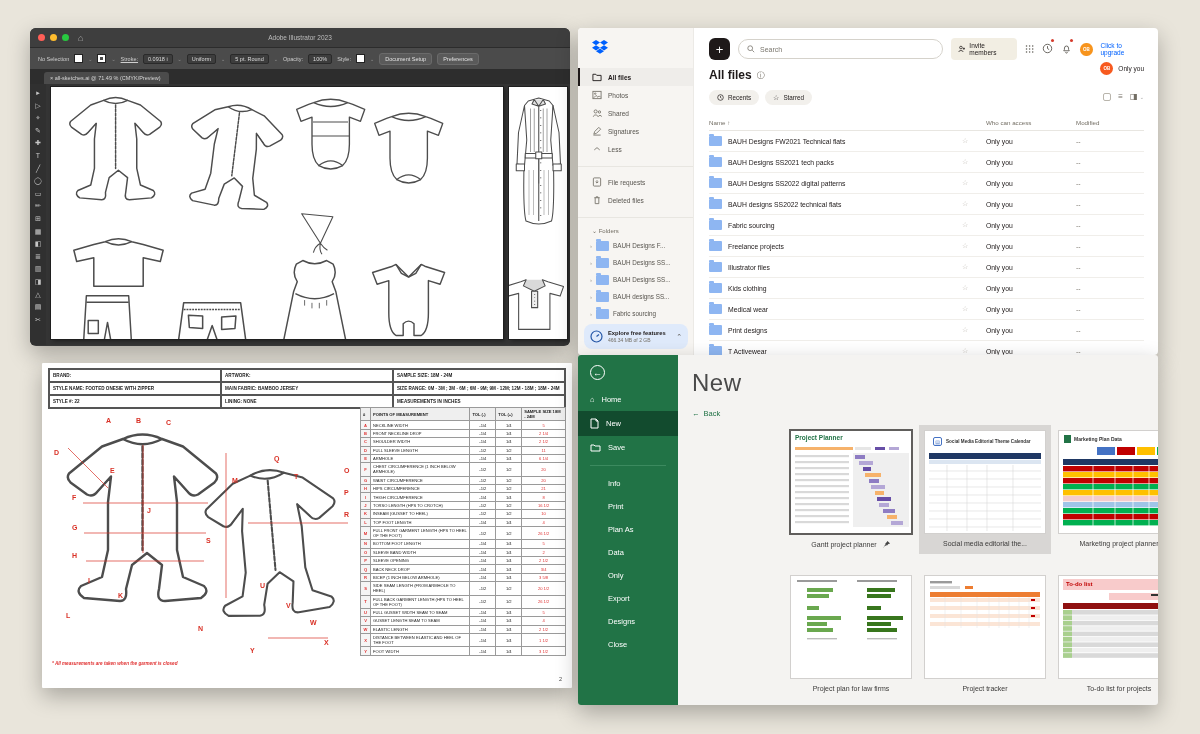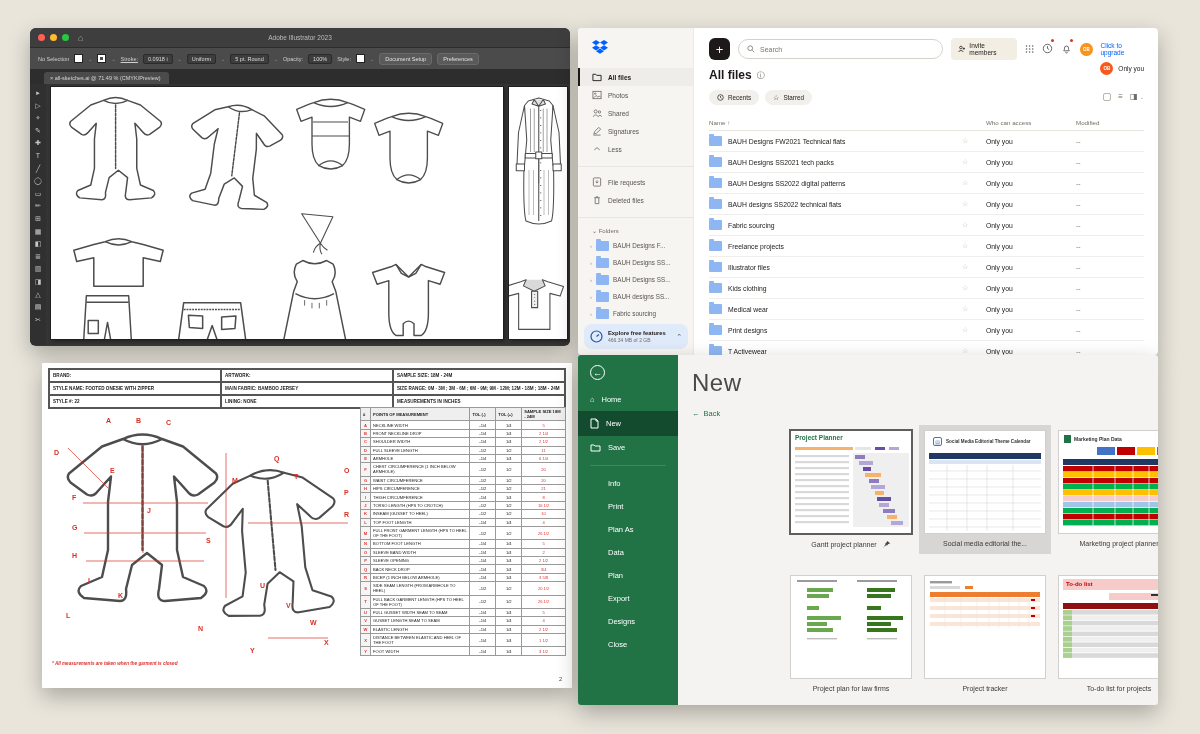--- a/index.html
+++ b/index.html
@@ -854,21 +854,21 @@
           <path d="M1 2h3l1 1h5v5H1z"></path>
         </svg>
       <span>Save</span>
     </div>
     <div class="xl-div"></div>
     <div>
         <div class="xl-menu-item">Info</div>
         <div class="xl-menu-item">Print</div>
         <div class="xl-menu-item">Plan As</div>
         <div class="xl-menu-item">Data</div>
-        <div class="xl-menu-item">Plan</div>
+        <div class="xl-menu-item">Only</div>
         <div class="xl-menu-item">Export</div>
         <div class="xl-menu-item">Designs</div>
         <div class="xl-menu-item">Close</div>
       </div>
   </div>
   <div class="xl-main">
     <div class="xl-title">New</div>
     <div class="xl-search-row">
       <span class="xl-backlink">
           <span>←</span> 

